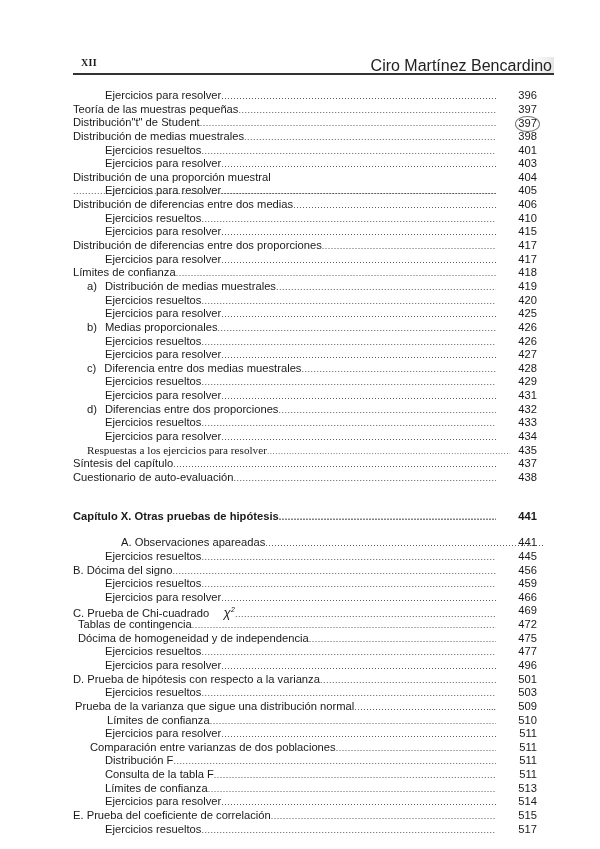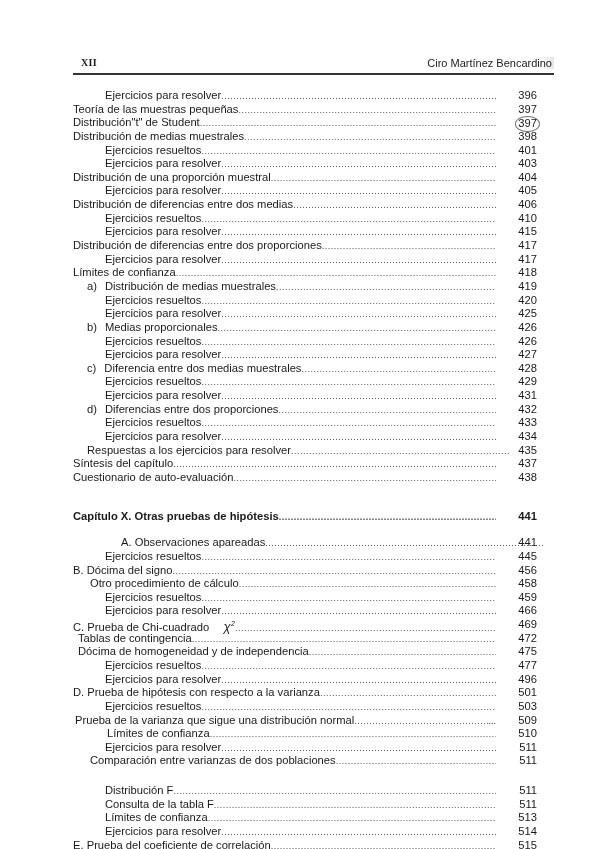--- a/index.html
+++ b/index.html
@@ -1,19 +1,19 @@
 <!DOCTYPE html>
 <html><head>
 <meta charset="utf-8">
 <style>
   html, body { margin:0; padding:0; background:#fff; }
   body { width:600px; height:849px; position:relative; overflow:hidden; font-family:"Liberation Sans", sans-serif; color:#1a1a1a; }
   .header { position:absolute; left:73px; top:55px; width:481px; height:16px; }
   .hdr-left { position:absolute; left:0; top:2px; font-family:"Liberation Serif", serif; font-size:10px; font-weight:bold; letter-spacing:0.3px;margin-left:8px; }
-  .hdr-right { position:absolute; right:0; top:2px; font-size:11px; color:#222; background:linear-gradient(90deg,#fff 0,#fff 88%,#e6e6e6 100%); padding-right:2px; }
+  .hdr-right { position:absolute; right:0; top:2px; font-size:16px; color:#222; background:linear-gradient(90deg,#fff 0,#fff 88%,#e6e6e6 100%); padding-right:2px; }
   .hdr-rule { position:absolute; left:73px; top:73px; width:481px; height:1.5px; background:#333; }
   .toc { position:absolute; left:73px; top:89px; width:470px; }
   .row { position:relative; height:13.65px; font-size:11.2px; line-height:13.65px; white-space:nowrap; }
   .row .lead { display:flex; align-items:baseline; width:423px; overflow:hidden; }
   .row .lbl { flex:0 0 auto; }
   .row .dots { flex:1 1 auto; overflow:hidden; color:#444; letter-spacing:0.5px; font-size:9px; }
   .row .dots::after { content:"................................................................................................................................................................................................................................"; }
   .row .pg { position:absolute; right:6px; top:0; text-align:right;margin-left:44px; }
   .row .mark { margin-right:8px; display:inline-block; width:10px; }
   .row.bold { font-weight:bold; }
@@ -69,21 +69,21 @@
       <span class="pg">401</span>
     </div>
     <div class="row">
       <div class="lead" style="padding-left: 32px; width: 391px;">
         <span class="lbl">Ejercicios para resolver</span>
         <span class="dots"></span>
       </div>
       <span class="pg">403</span>
     </div>
     <div class="row">
-      <div class="lead" style="padding-left: 0px; width: 423px;">
+      <div class="lead" style="padding-left: 0px; width: 423px; flex-direction: column;">
         <span class="lbl">Distribución de una proporción muestral</span>
         <span class="dots"></span>
       </div>
       <span class="pg">404</span>
     </div>
     <div class="row">
       <div class="lead" style="padding-left: 32px; width: 391px;">
         <span class="lbl">Ejercicios para resolver</span>
         <span class="dots"></span>
       </div>
@@ -213,21 +213,21 @@
       <span class="pg">433</span>
     </div>
     <div class="row">
       <div class="lead" style="padding-left: 32px; width: 391px;">
         <span class="lbl">Ejercicios para resolver</span>
         <span class="dots"></span>
       </div>
       <span class="pg">434</span>
     </div>
     <div class="row">
-      <div class="lead" style="padding-left: 14px; width: 423px;">
+      <div class="lead" style="padding-left: 14px; width: 423px; font-family: Liberation Serif, serif;">
         <span class="lbl">Respuestas a los ejercicios para resolver</span>
         <span class="dots"></span>
       </div>
       <span class="pg">435</span>
     </div>
     <div class="row">
       <div class="lead" style="padding-left: 0px; width: 423px;">
         <span class="lbl">Síntesis del capítulo</span>
         <span class="dots"></span>
       </div>
@@ -265,27 +265,20 @@
       <span class="pg">445</span>
     </div>
     <div class="row">
       <div class="lead" style="padding-left: 0px; width: 423px;">
         <span class="lbl">B.  Dócima del signo</span>
         <span class="dots"></span>
       </div>
       <span class="pg">456</span>
     </div>
     <div class="row">
-      <div class="lead" style="padding-left: 17px; width: 406px;">
-        <span class="lbl">Otro procedimiento de cálculo</span>
-        <span class="dots"></span>
-      </div>
-      <span class="pg">458</span>
-    </div>
-    <div class="row">
       <div class="lead" style="padding-left: 32px; width: 391px;">
         <span class="lbl">Ejercicios resueltos</span>
         <span class="dots"></span>
       </div>
       <span class="pg">459</span>
     </div>
     <div class="row">
       <div class="lead" style="padding-left: 32px; width: 391px;">
         <span class="lbl">Ejercicios para resolver</span>
         <span class="dots"></span>
@@ -365,21 +358,21 @@
       <span class="pg">511</span>
     </div>
     <div class="row">
       <div class="lead" style="padding-left: 17px; width: 406px;">
         <span class="lbl">Comparación entre varianzas de dos poblaciones</span>
         <span class="dots"></span>
       </div>
       <span class="pg">511</span>
     </div>
     <div class="row">
-      <div class="lead" style="padding-left: 32px; width: 391px; margin-top: 16px;">
+      <div class="lead" style="padding-left: 32px; width: 391px;">
         <span class="lbl">Distribución F</span>
         <span class="dots"></span>
       </div>
       <span class="pg">511</span>
     </div>
     <div class="row">
       <div class="lead" style="padding-left: 32px; width: 391px;">
         <span class="lbl">Consulta de la tabla F</span>
         <span class="dots"></span>
       </div>

